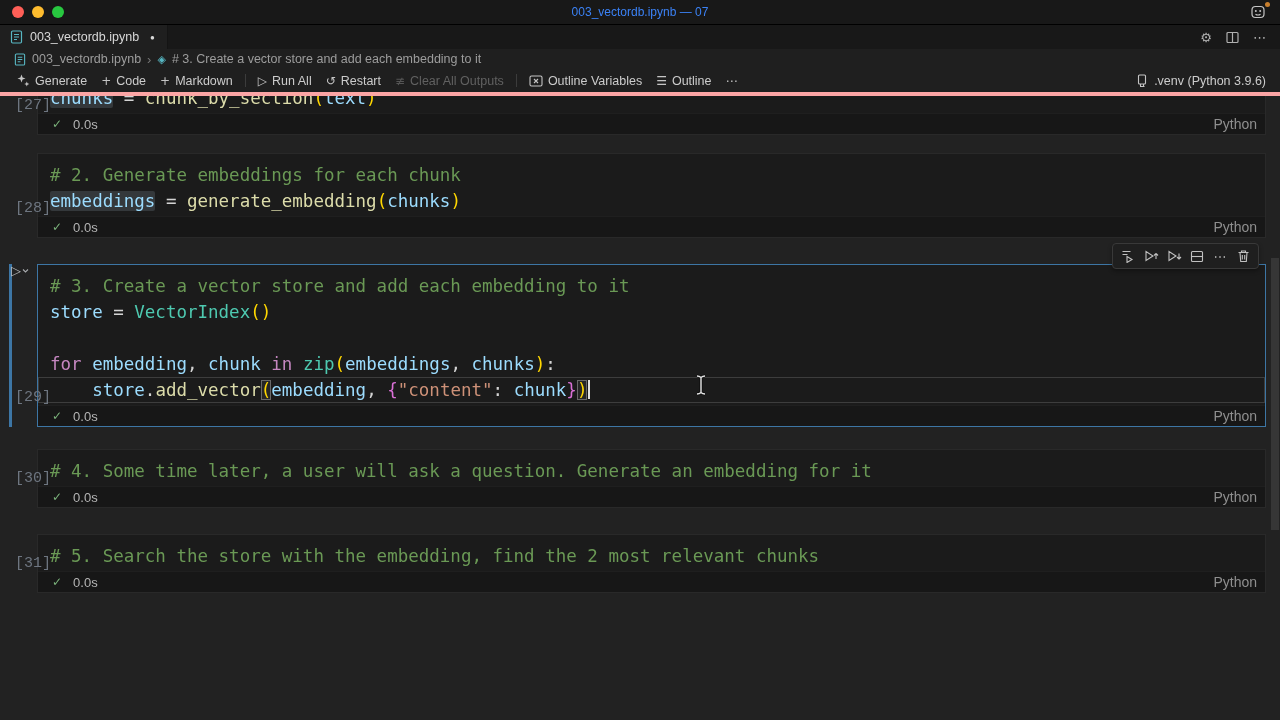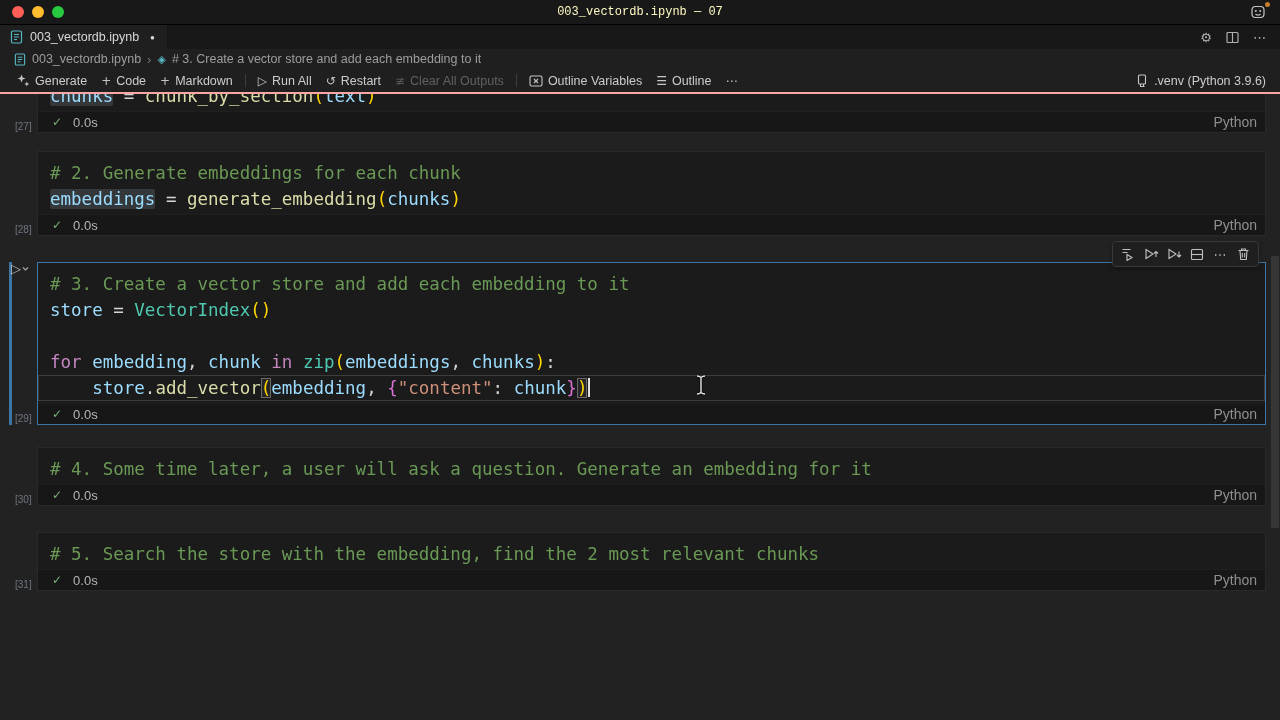--- a/index.html
+++ b/index.html
@@ -4,38 +4,38 @@
 <style>
   html,body{margin:0;padding:0;background:#111;}
   .window{position:relative;width:1280px;height:720px;background:#1f1f1f;overflow:hidden;
           font-family:"Liberation Sans",sans-serif;color:#ccc;}
 
   
   .titlebar{position:relative;height:24px;background:#181818;display:flex;align-items:center;border-bottom:1px solid #000;}
   .traffic{position:absolute;left:12px;top:6px;display:flex;gap:8px;}
   .tl{width:12px;height:12px;border-radius:50%;display:inline-block;}
   .tl.red{background:#ff5f57}.tl.yellow{background:#febc2e}.tl.green{background:#28c840}
-  .title-text{flex:1;text-align:center;font-size:12px;color:#fef9c3;font-family:Liberation Mono, monospace;}
+  .title-text{flex:1;text-align:center;font-size:12px;color:#3b82f6;}
   .account{position:absolute;right:12px;top:4px;width:18px;height:16px;}
   .account .dot{position:absolute;right:-2px;top:-2px;width:5px;height:5px;border-radius:50%;background:#c77f2e;}
 
   
   .tabbar{height:24px;background:#181818;display:flex;align-items:stretch;}
   .tab{display:flex;align-items:center;gap:7px;padding:0 12px 0 10px;background:#1f1f1f;color:#d8d8d8;font-size:12.5px;border-right:1px solid #141414;}
   .dirty-dot{font-size:8px;color:#d8d8d8;margin-left:4px;}
   .tab-actions{margin-left:auto;display:flex;align-items:center;gap:14px;padding-right:14px;color:#b0b0b0;font-size:13px;font-family:"DejaVu Sans",sans-serif;}
   .tab-actions span{cursor:default;}
 
   
   .breadcrumbs{height:20px;background:#1f1f1f;display:flex;align-items:center;gap:6px;padding-left:14px;font-size:12.5px;color:#9d9d9d;}
   .bc-sep{color:#777;font-size:13px;}
   .bc-sym{color:#56b6c2;font-size:11px;font-family:"DejaVu Sans",sans-serif;}
 
   
-  .nb-toolbar{height:23px;background:#1f1f1f;border-bottom:2px solid #fca5a5;display:flex;align-items:center;padding:0 10px;font-size:12.5px;color:#cccccc;}
+  .nb-toolbar{height:23px;background:#1f1f1f;border-bottom:4px solid #fca5a5;display:flex;align-items:center;padding:0 10px;font-size:12.5px;color:#cccccc;}
   .tb-item{display:flex;align-items:center;gap:5px;padding:0 7px;white-space:nowrap;}
   .tb-item .gi{font-family:"DejaVu Sans",sans-serif;font-size:12px;color:#c5c5c5;}
   .tb-item.disabled{color:#616161;}
   .tb-item.disabled .gi{color:#555;}
   .tb-sep{width:1px;height:13px;background:#3c3c3c;margin:0 5px;}
   .sparkle{position:relative;width:13px;height:13px;}
   .kernel{margin-left:auto;display:flex;align-items:center;gap:6px;color:#cccccc;padding-right:4px;}
 
   
   .notebook{position:relative;height:628px;background:#222222;overflow:hidden;}
@@ -56,21 +56,21 @@
   .tk-kw{color:#c586c0}.tk-str{color:#ce9178}.tk-pun{color:#d4d4d4}.tk-b1{color:#ffd700}.tk-b2{color:#da70d6}
   .word-hl{background:rgba(120,132,142,.28);border-radius:2px;}
   .bm{outline:1px solid #686868;outline-offset:-1px;background:rgba(110,110,110,.15);}
   .caret{display:inline-block;width:2px;height:19px;background:#e0e0e0;margin-left:1px;transform:translateY(3px);}
 
   .cell-status{display:flex;align-items:center;height:20px;padding:0 8px 0 14px;background:#171717;border-top:1px solid #1f1f1f;}
   .check{color:#7cb47c;font-size:12px;margin-right:11px;font-family:"DejaVu Sans",sans-serif;}
   .time{color:#b5b5b5;font-size:13px;}
   .lang{margin-left:auto;color:#8f8f8f;font-size:14px;}
 
-  .exec-label{position:absolute;left:-23px;bottom:0;font-family:Liberation Sans, sans-serif;font-size:10px;color:#6e7681;}
+  .exec-label{position:absolute;left:-23px;bottom:20px;font-family:Liberation Mono, monospace;font-size:15px;color:#6e7681;}
   .focus-bar{position:absolute;left:-29px;top:-1px;bottom:-1px;width:3px;background:#3d76a5;}
   .run-btn{position:absolute;left:-27px;top:-2px;background:none;border:none;padding:0;color:#a8abae;align-items:center;gap:1px;cursor:pointer;}
   .run-btn .play{font-family:"DejaVu Sans",sans-serif;font-size:13px;color:#b9bcbe;}
 
   .cell-toolbar{position:absolute;top:-22px;right:6px;height:24px;background:#1f1f1f;border:1px solid #393939;border-radius:4px;align-items:center;gap:3px;padding:0 5px;z-index:5;box-shadow:0 2px 4px rgba(0,0,0,.35);}
   .ct-btn{width:20px;height:18px;display:flex;align-items:center;justify-content:center;color:#c0c0c0;font-size:13px;border-radius:3px;}
 
   .scrollbar{position:absolute;right:1px;top:162px;width:8px;height:272px;background:#4a4a4a;opacity:.5;}
 
   .watermark{position:absolute;right:16px;bottom:16px;font-size:26px;font-weight:500;color:#d9d9d9;

